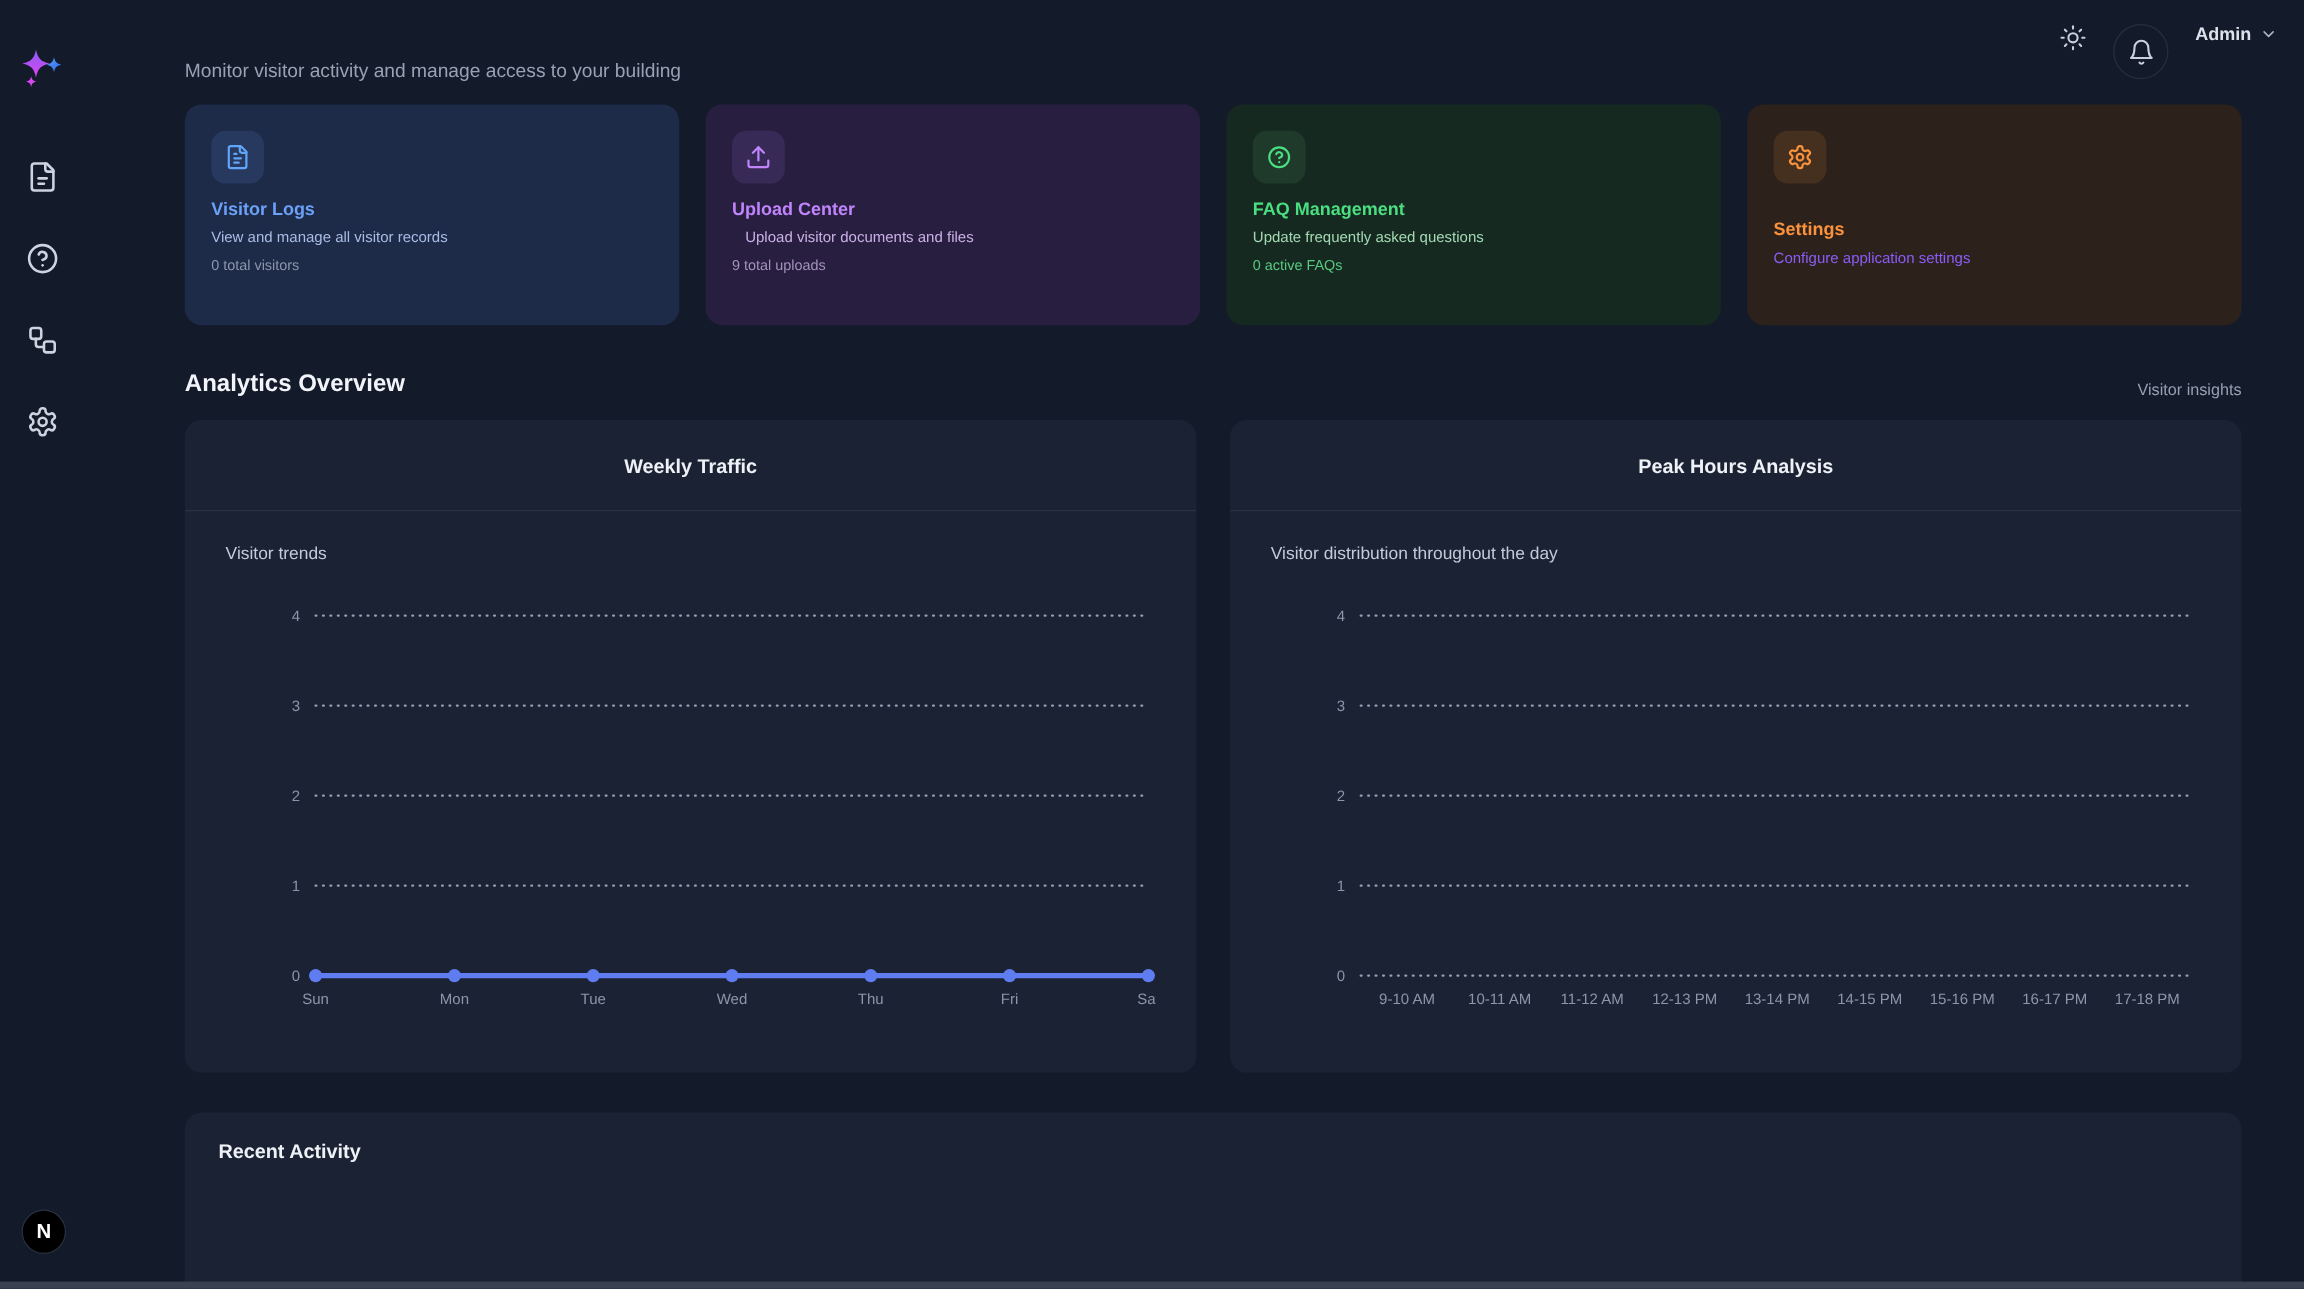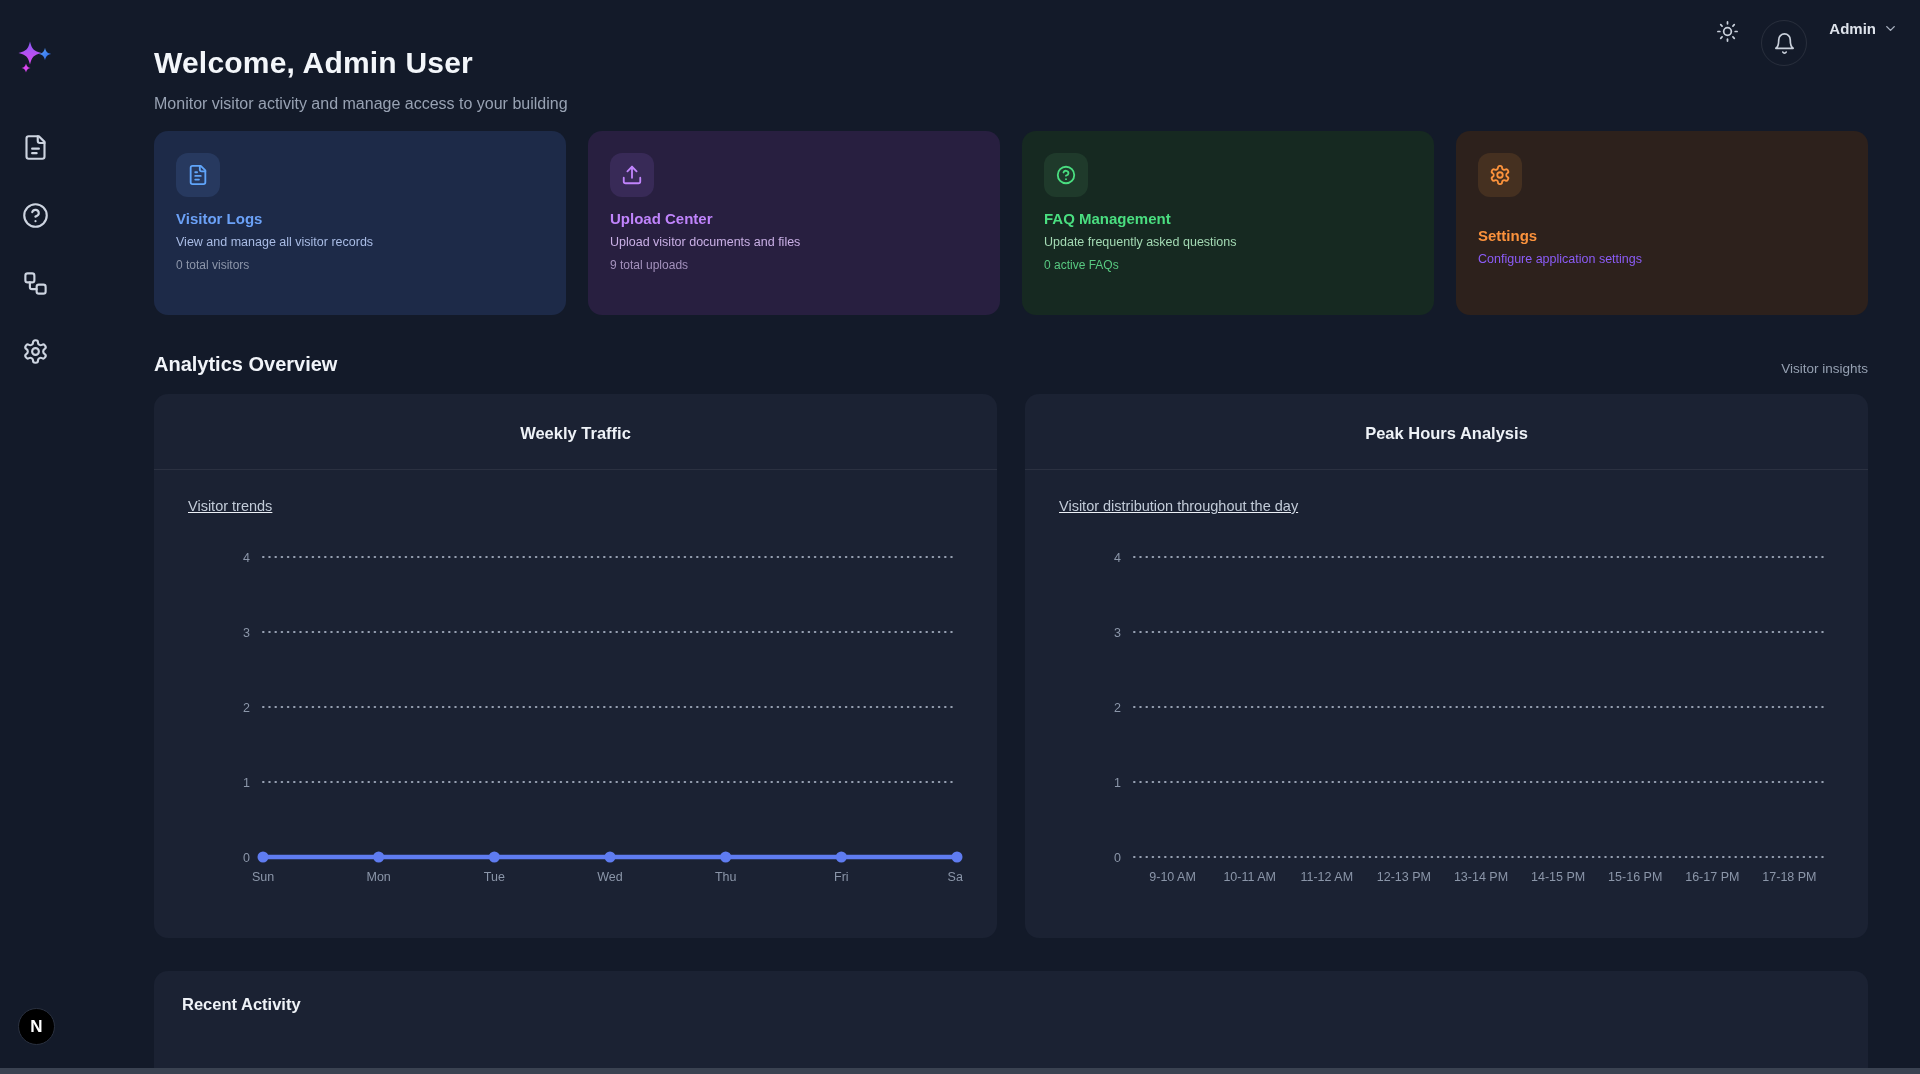--- a/index.html
+++ b/index.html
@@ -62,40 +62,40 @@
 
   .qcard.blue   { background:#1d2a48; }
   .qcard.blue   .chip { background:#27395f; color:#60a5fa; }
   .qcard.blue   .qtitle { color:#6ba1f7; }
   .qcard.blue   .qdesc  { color:#a9bce5; }
   .qcard.blue   .qcount { color:#8d96aa; }
 
   .qcard.purple { background:#281f40; }
   .qcard.purple .chip { background:#382a57; color:#c084fc; }
   .qcard.purple .qtitle { color:#c084fc; }
-  .qcard.purple .qdesc  { color:#c9afe5; }
+  .qcard.purple .qdesc  { color:#c9afe5;margin-left:11px; }
   .qcard.purple .qcount { color:#a492bd; }
 
   .qcard.green  { background:#162921; }
   .qcard.green  .chip { background:#1f3a2b; color:#4ade80; }
   .qcard.green  .qtitle { color:#4ade80; }
   .qcard.green  .qdesc  { color:#a3d9b3; }
   .qcard.green  .qcount { color:#58c981; }
 
   .qcard.orange { background:#2d211c; }
   .qcard.orange .chip { background:#453020; color:#fb923c; }
   .qcard.orange .qtitle { color:#fb923c; margin-top:30px; }
   .qcard.orange .qdesc  { color:#8b5cf6; }
 
   
   .chart-grid { margin-top:18px; display:grid; grid-template-columns:1fr 1fr; gap:28px; }
   .chart-card { height:544px; background:#1b2233; border-radius:14px; overflow:hidden; }
   .chart-head { padding:30px 34px 26px; border-bottom:1px solid rgba(255,255,255,.07); }
   .chart-title { font-size:16.5px; font-weight:700; color:#eef2f7;text-align:center; }
-  .chart-body { padding:28px 34px 0;text-decoration:underline; }
+  .chart-body { padding:28px 34px 0; }
   .chart-sub { font-size:14.5px; color:#c2cbd8; }
   .chart-area { margin-top:8px; }
   .gridline { stroke:#b7c1d2; stroke-opacity:.8; stroke-width:2;
     stroke-dasharray:.6 5.6; stroke-linecap:round; }
   .ticklabel { fill:#8b96a9; font-size:12.5px;
     font-family:"Liberation Sans","DejaVu Sans",sans-serif; }
 
   
   .recent-card { margin-top:33px; height:200px; background:#1b2233;
     border-radius:14px 14px 0 0; }
@@ -186,21 +186,20 @@
   <div class="user-menu">
     <span class="user-name">Admin</span>
     <svg viewBox="0 0 24 24">
         <path d="m6 9 6 6 6-6"></path>
       </svg>
   </div>
 </div>
 
 <main class="main">
 
-  <h1 class="page-title">Welcome, Admin User</h1>
   <div class="page-subtitle">Monitor visitor activity and manage access to your building</div>
 
 
   <div class="qgrid">
     <div class="qcard blue">
       <div class="chip">
         <svg viewBox="0 0 24 24" stroke="currentColor">
             <path d="M15 2H6a2 2 0 0 0-2 2v16a2 2 0 0 0 2 2h12a2 2 0 0 0 2-2V7Z"></path>
             <path d="M14 2v4a2 2 0 0 0 2 2h4"></path>
             <path d="M15 13H9"></path>

